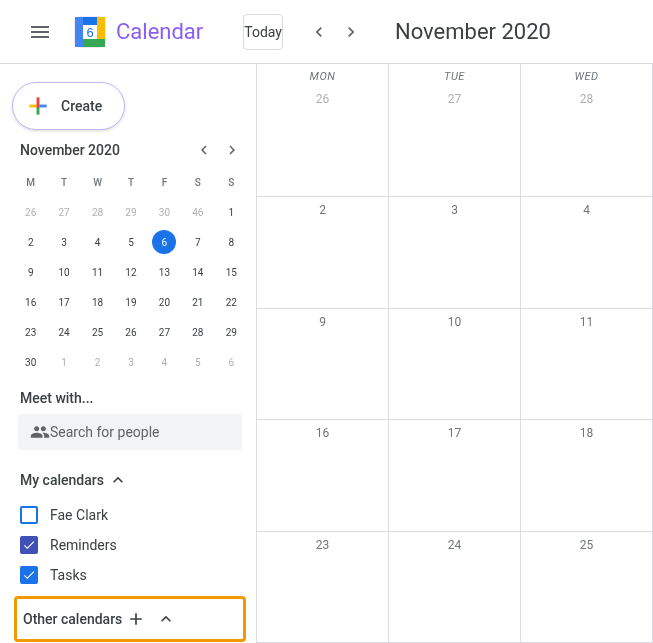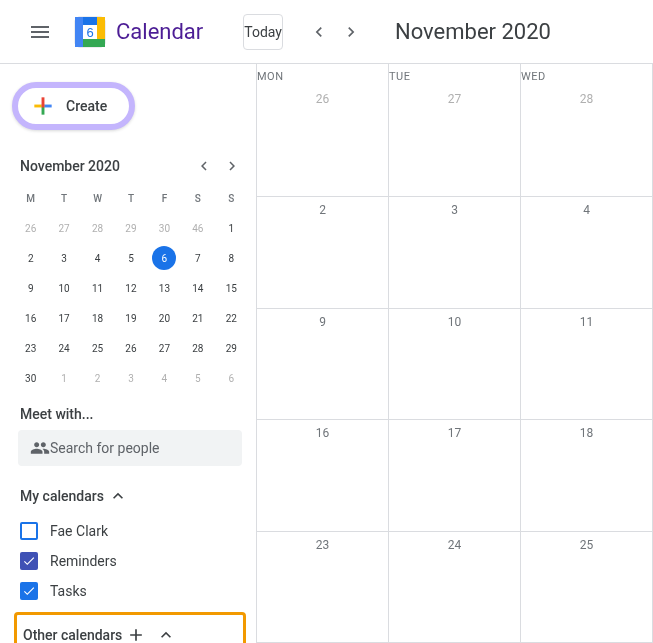--- a/index.html
+++ b/index.html
@@ -22,21 +22,21 @@
   .hamburger {
     width: 48px; height: 48px;
     display: flex; align-items: center; justify-content: center;
     border-radius: 50%;
     cursor: pointer;
   }
   .hamburger svg { width: 24px; height: 24px; fill: #5f6368; }
   .logo-wrap { display: flex; align-items: center; gap: 8px; margin-right: 32px; }
   .logo-icon { width: 36px; height: 36px; position: relative; }
   .logo-icon svg { width: 36px; height: 36px; }
-  .app-title { font-size: 22px; color: #4c1d95; }
+  .app-title { font-size: 22px; color: #8b5cf6; }
   .today-btn {
     height: 36px; padding: 0 0;
     border: 1px solid #dadce0; border-radius: 4px;
     background: #fff; font-size: 14px; color: #3c4043;
     cursor: pointer; font-family: inherit;
   }
   .nav-arrows { display: flex; margin-left: 12px; }
   .nav-arrow {
     width: 32px; height: 32px;
     display: flex; align-items: center; justify-content: center;
@@ -49,25 +49,25 @@
   .main { display: flex; height: calc(100% - 64px); }
   .sidebar {
     width: 256px; flex-shrink: 0;
     padding: 12px 0 12px 12px;
     overflow-y: auto;
   }
   .create-btn {
     display: inline-flex; align-items: center;
     height: 48px; padding: 0 22px 0 12px;
     border-radius: 24px;
-    border: 6px solid #c4b5fd;
+    border: 1px solid #c4b5fd;
     background: #fff;
     box-shadow: 0 1px 3px rgba(60,64,67,0.2);
     cursor: pointer; gap: 10px;
-    margin: 6px 0 18px 0;
+    margin: 6px 0 2px 0;
   }
   .create-plus { width: 26px; height: 26px; }
   .create-label { font-size: 14px; color: #3c4043; font-weight: 500; }
 
   .mini-header {
     display: flex; align-items: center; justify-content: space-between;
     padding: 4px 10px 4px 8px;
   }
   .mini-title { font-size: 14px; color: #3c4043; font-weight: 500; }
   .mini-nav { display: flex; gap: 0; }
@@ -135,23 +135,24 @@
   }
   .highlight-box .list-header { padding: 6px 6px 6px 6px; }
 
   .grid {
     flex: 1; display: grid;
     grid-template-columns: repeat(3, 1fr);
     grid-template-rows: 22px repeat(5, 1fr);
     border-left: 1px solid #dadce0;
   }
   .col-hdr {
-    font-size: 11px; color: #70757a;
+    text-align: center; font-size: 11px; color: #70757a;
     padding-top: 6px; border-right: 1px solid #dadce0;
     letter-spacing: 0.5px;
+    font-style: italic;
   }
   .day-cell {
     border-right: 1px solid #dadce0;
     border-bottom: 1px solid #dadce0;
     font-size: 12px; color: #70757a;
     text-align: center; padding-top: 6px;
     cursor: pointer;
   }
   .day-cell.other { color: #b0b0b0; }
   .col-hdr:last-of-type, .day-cell:nth-child(3n+1) { }

